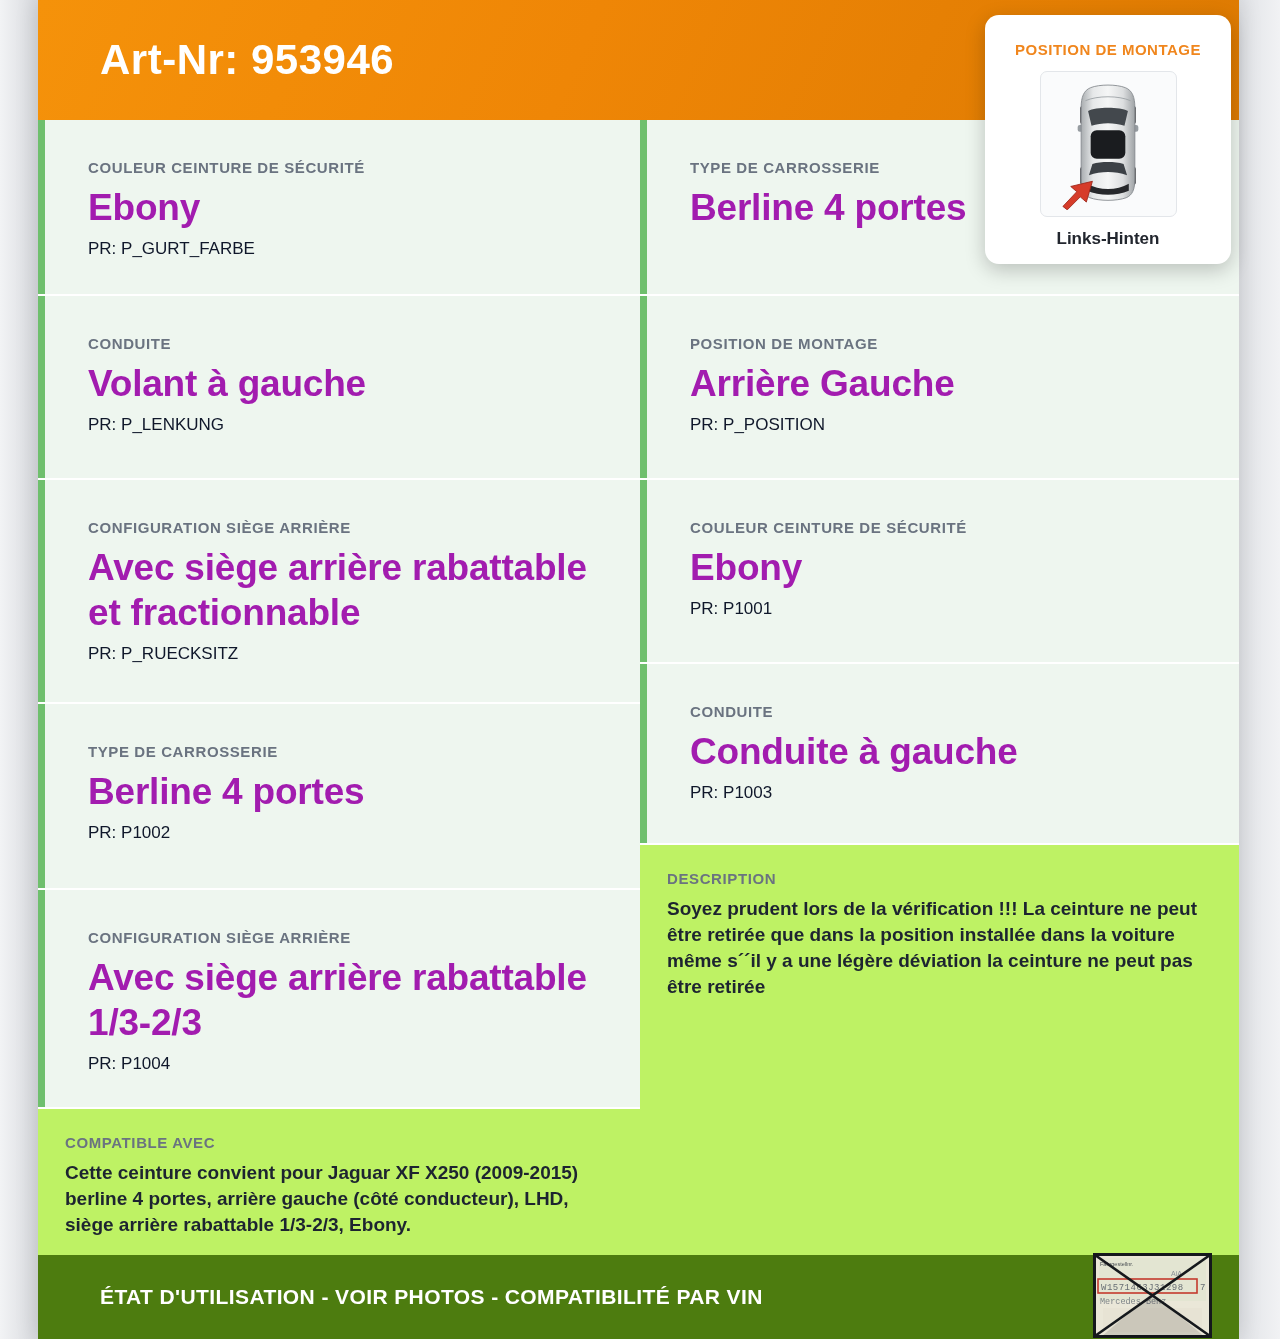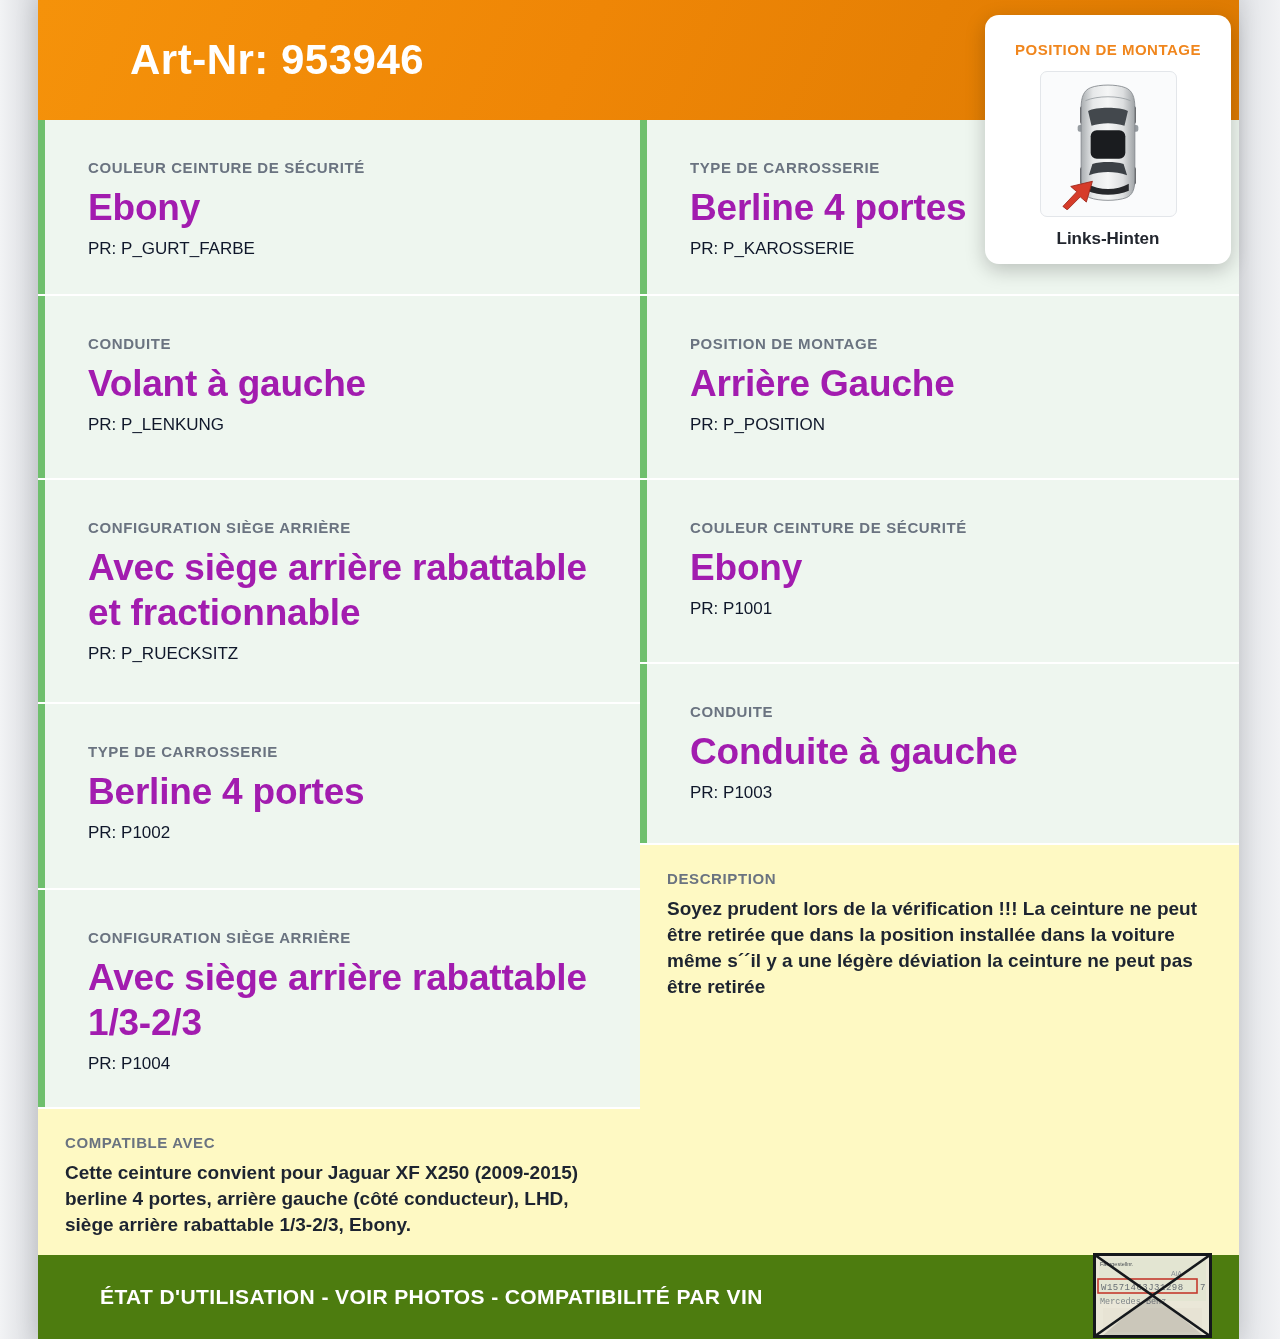--- a/index.html
+++ b/index.html
@@ -18,21 +18,21 @@
     background:#fff;
   }
   
   .header {
     height:120px;
     background:linear-gradient(115deg,#f5920a 0%,#ef8606 45%,#dd7a02 100%);
     display:flex; align-items:center;
   }
   .header h1 {
     color:#fff; font-size:42px; font-weight:700; letter-spacing:.5px;
-    padding-left:92px;
+    padding-left:62px;
   }
   
   .cols { display:flex; width:100%; height:1135px; background:#fff; }
   .col { display:flex; flex-direction:column;justify-content:center; }
   .col-left  { width:602px; }
   .col-right { width:599px; }
   .card {
     background:#eef6ef;
     border-left:7px solid #6fbf6d;
     margin-bottom:2px;
@@ -48,21 +48,21 @@
     font-size:37px; font-weight:700; line-height:45px;
     color:#a21caf; letter-spacing:-.2px;
     max-width:535px;
   }
   .card-pr {
     margin-top:9px;
     font-size:17px; color:#0f172a;
   }
   .white-section {
     flex:1 1 auto;
-    background:#fef9c3;
+    background:#bef264;
     padding:25px 24px 0 27px;
   }
   .sec-text {
     font-size:19px; font-weight:700; line-height:26px; color:#1d2430;
     max-width:552px;
   }
   
   .mount-card {
     position:absolute; left:947px; top:15px;
     width:246px; height:249px;
@@ -141,21 +141,20 @@
   </article>
         <section class="white-section">
         <div class="sec-label">COMPATIBLE AVEC</div>
         <p class="sec-text">Cette ceinture convient pour Jaguar XF X250 (2009-2015) berline 4 portes, arrière gauche (côté conducteur), LHD, siège arrière rabattable 1/3-2/3, Ebony.</p>
       </section>
     </div>
     <div class="col col-right" id="col-right">
       <article class="card" style="height: 174px;">
     <div class="card-label">TYPE DE CARROSSERIE</div>
     <div class="card-value">Berline 4 portes</div>
-    <div class="card-pr">PR: P_KAROSSERIE</div>
   </article>
         <article class="card" style="height: 182px;">
     <div class="card-label">POSITION DE MONTAGE</div>
     <div class="card-value">Arrière Gauche</div>
     <div class="card-pr">PR: P_POSITION</div>
   </article>
         <article class="card" style="height: 182px;">
     <div class="card-label">COULEUR CEINTURE DE SÉCURITÉ</div>
     <div class="card-value">Ebony</div>
     <div class="card-pr">PR: P1001</div>

